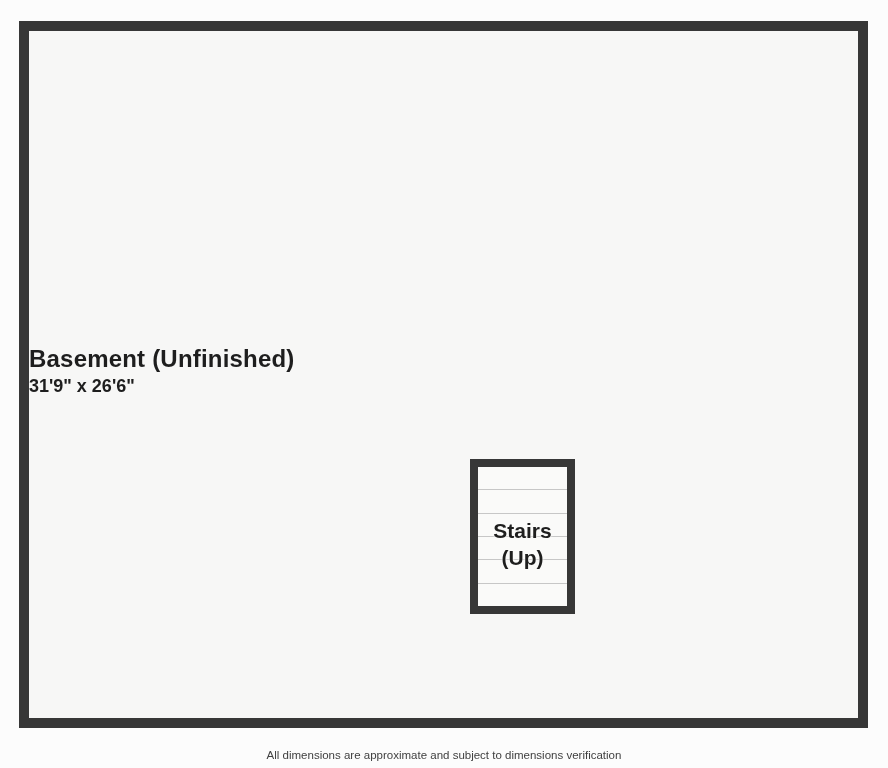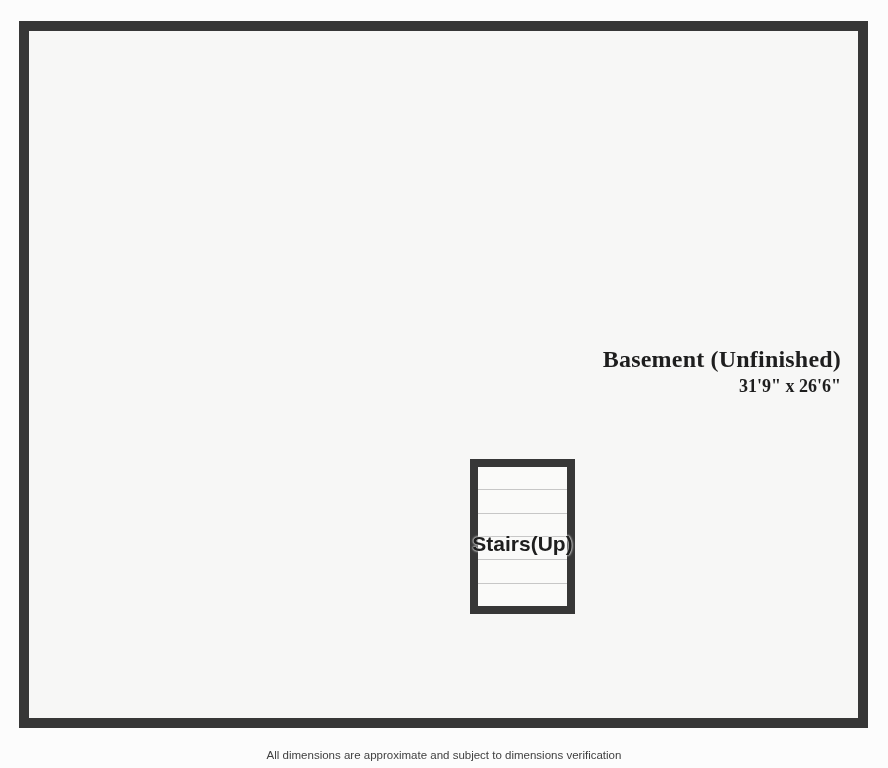--- a/index.html
+++ b/index.html
@@ -29,25 +29,24 @@
     left: 19px;
     top: 21px;
     width: 849px;
     height: 707px;
     border: 10px solid var(--wall);
     background: var(--floor);
   }
   .room-label {
     position: absolute;
     left: 0;
-    right: 17px;
+    right: 4px;
     top: 314px;
-    text-align: right;
+    text-align: left;
     color: var(--label-text);
-    font-family: Liberation Serif, serif;
   }
   .room-name {
     font-size: 24px;
     font-weight: 700;
     line-height: 28px;
     letter-spacing: 0.2px;
   }
   .room-dims {
     font-size: 18px;
     font-weight: 700;
@@ -72,21 +71,21 @@
   .tread {
     flex: 1 1 0;
   }
   .tread + .tread {
     border-top: 1.5px solid var(--tread-line);
   }
   .stairs-label {
     position: absolute;
     inset: 0;
     display: flex;
-    flex-direction: row;
+    flex-direction: column;
     align-items: center;
     justify-content: center;
     transform: translateY(7px);
     text-align: center;
     font-size: 21px;
     font-weight: 700;
     line-height: 27px;
     color: var(--label-text);
     text-shadow:
       0 0 2px var(--stairs-floor),

